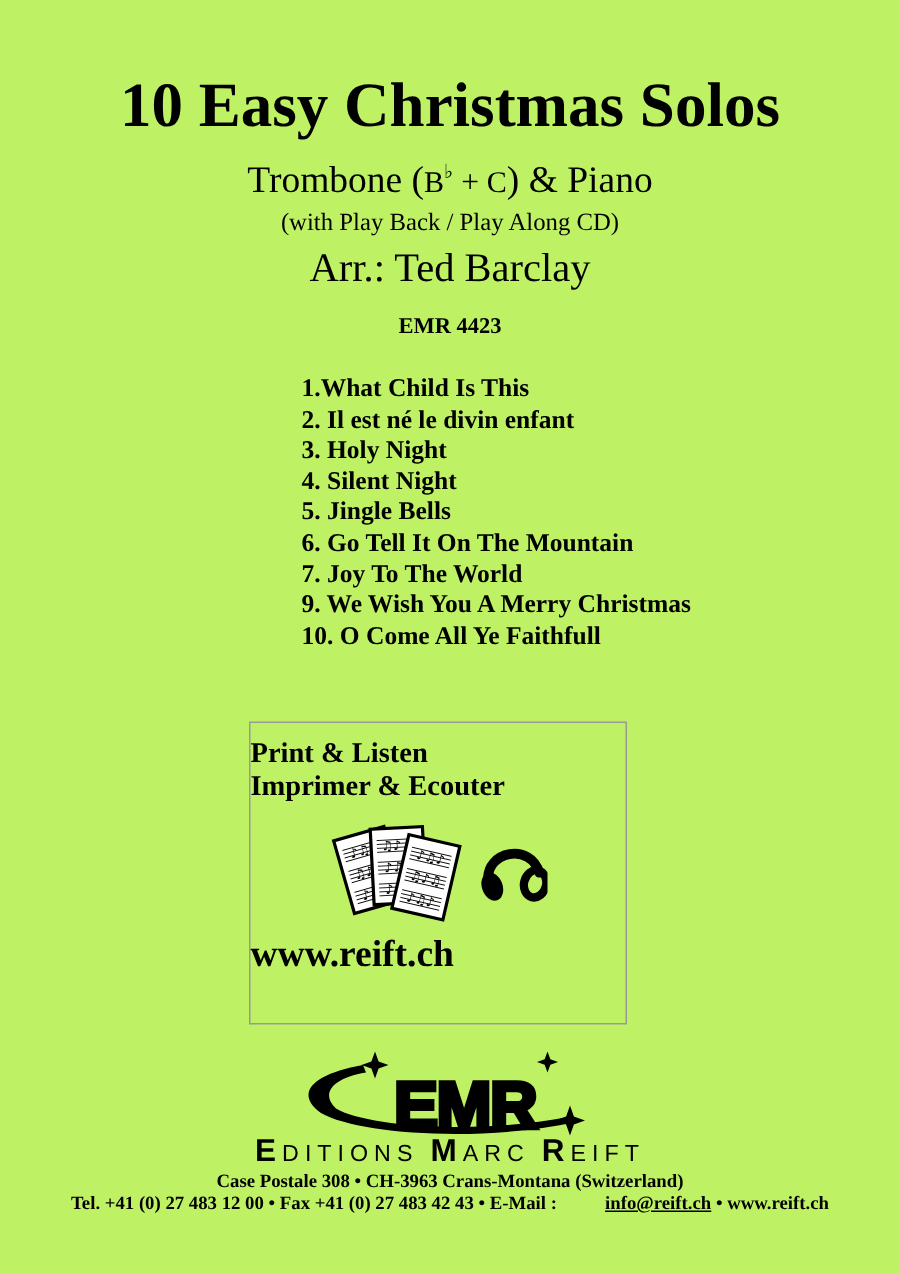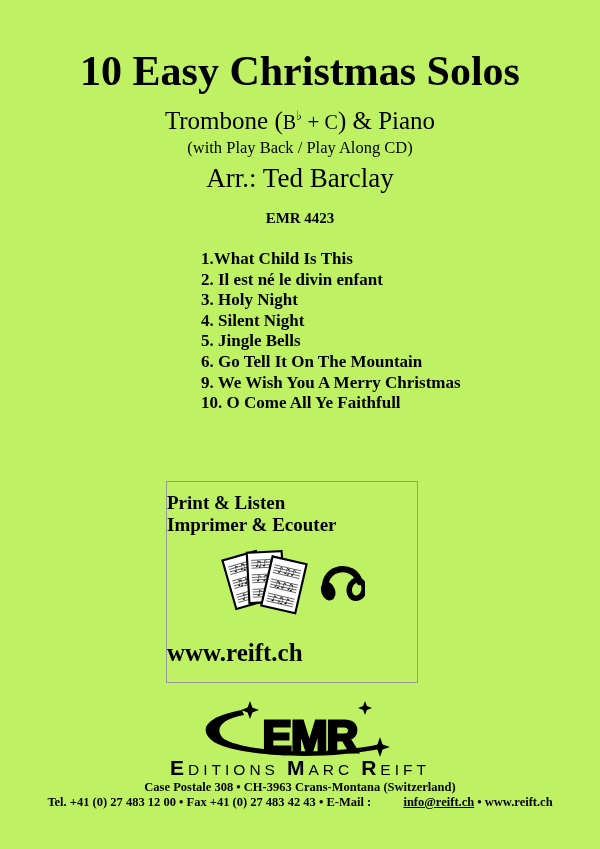--- a/index.html
+++ b/index.html
@@ -75,21 +75,21 @@
   }
   .promo-graphics {
     margin-top: 5px;
     height: 78px;
     display: flex;
     align-items: center;
     justify-content: center;
     gap: 7px;
   }
   .promo-site {
-    margin-top: 20px;
+    margin-top: 4px;
     font-size: 25px;
     font-weight: bold;
   }
   .logo-svg {
     position: absolute;
     left: 180px; top: 701px;
     width: 240px; height: 70px;
   }
   .logo-emr-text {
     font-family: "Liberation Sans", sans-serif;
@@ -146,20 +146,21 @@
 
   <div class="center-line catalog">EMR 4423</div>
 
   <div class="songs">
     <div>1.What Child Is This</div>
     <div>2. Il est né le divin enfant</div>
     <div>3. Holy Night</div>
     <div>4. Silent Night</div>
     <div>5. Jingle Bells</div>
     <div>6. Go Tell It On The Mountain</div>
+    <div>7. Joy To The World</div>
     <div>9. We Wish You A Merry Christmas</div>
     <div>10. O Come All Ye Faithfull</div>
   </div>
 
   <div class="promo-box">
     <div class="promo-lines">
       <div>Print &amp; Listen</div>
       <div>Imprimer &amp; Ecouter</div>
     </div>
 

